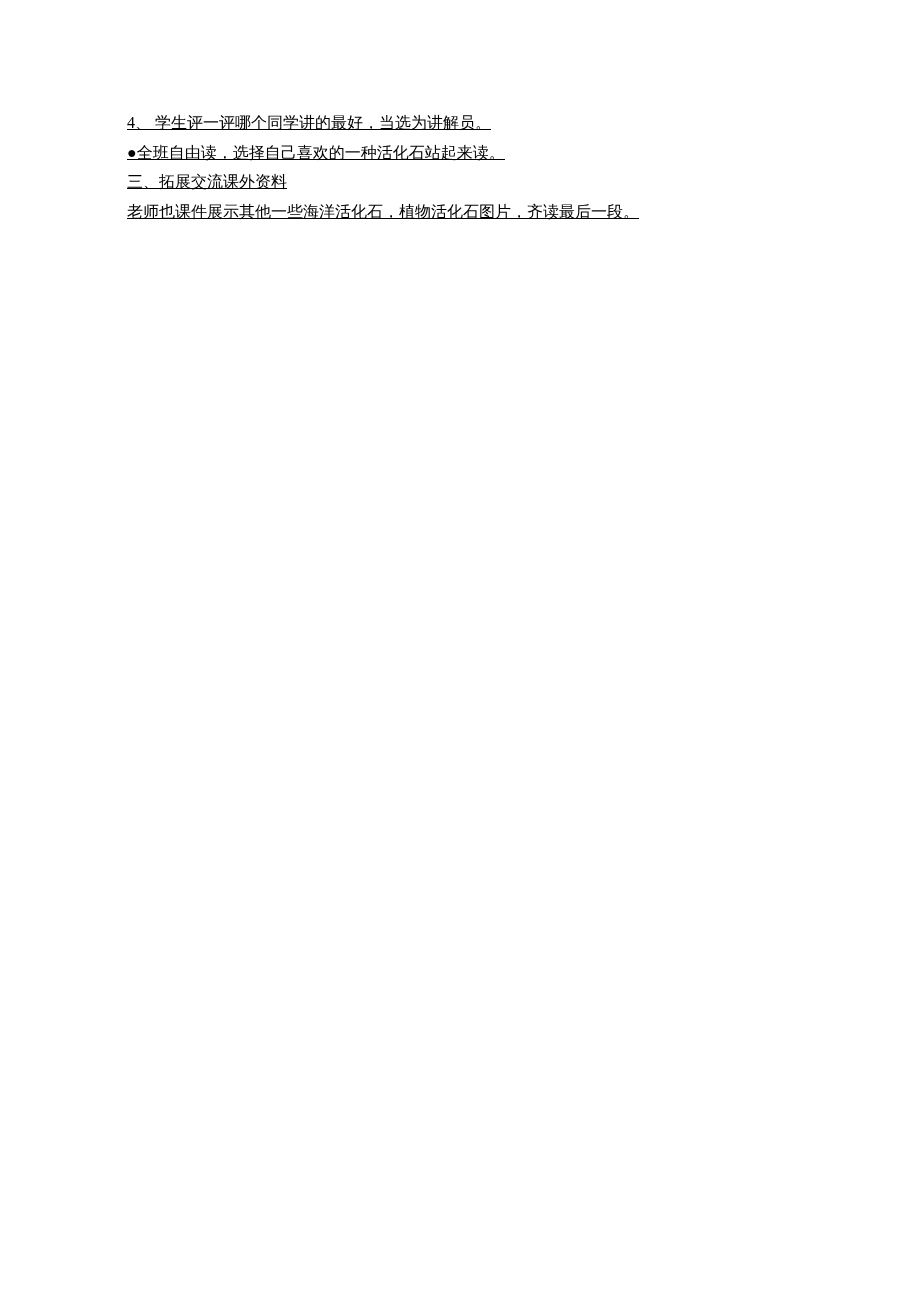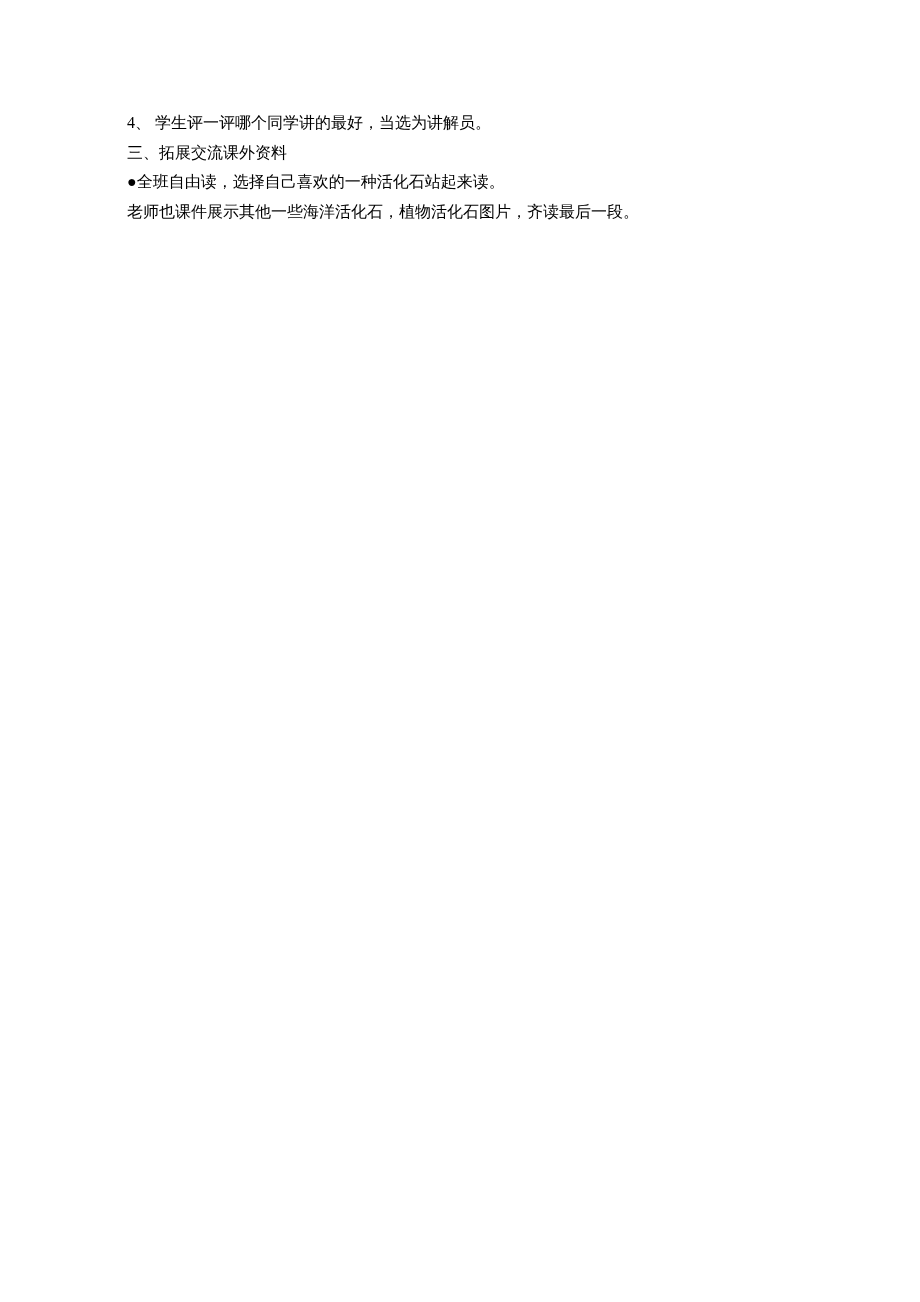--- a/index.html
+++ b/index.html
@@ -1,18 +1,19 @@
 <!DOCTYPE html>
 <html><head>
   <meta charset="utf-8">
   <style>
     * {
       margin: 0;
       padding: 0;
       box-sizing: border-box;
+      text-decoration: underline;
     }
     body {
       width: 920px;
       height: 1302px;
       background: #ffffff;
       font-family: "SimSun", "宋体", serif;
       font-size: 16px;
       line-height: 1.85;
       color: #000000;
       padding-top: 108px;
@@ -22,16 +23,16 @@
     .line {
       display: block;
       white-space: nowrap;
     }
   </style>
 </head>
 <body>
 
 <div class="content">
   <span class="line">4、 学生评一评哪个同学讲的最好，当选为讲解员。</span>
+  <span class="line">●全班自由读，选择自己喜欢的一种活化石站起来读。</span>
   <span class="line">三、拓展交流课外资料</span>
-  <span class="line">●全班自由读，选择自己喜欢的一种活化石站起来读。</span>
   <span class="line">老师也课件展示其他一些海洋活化石，植物活化石图片，齐读最后一段。</span>
 </div>
 
 </body></html>

